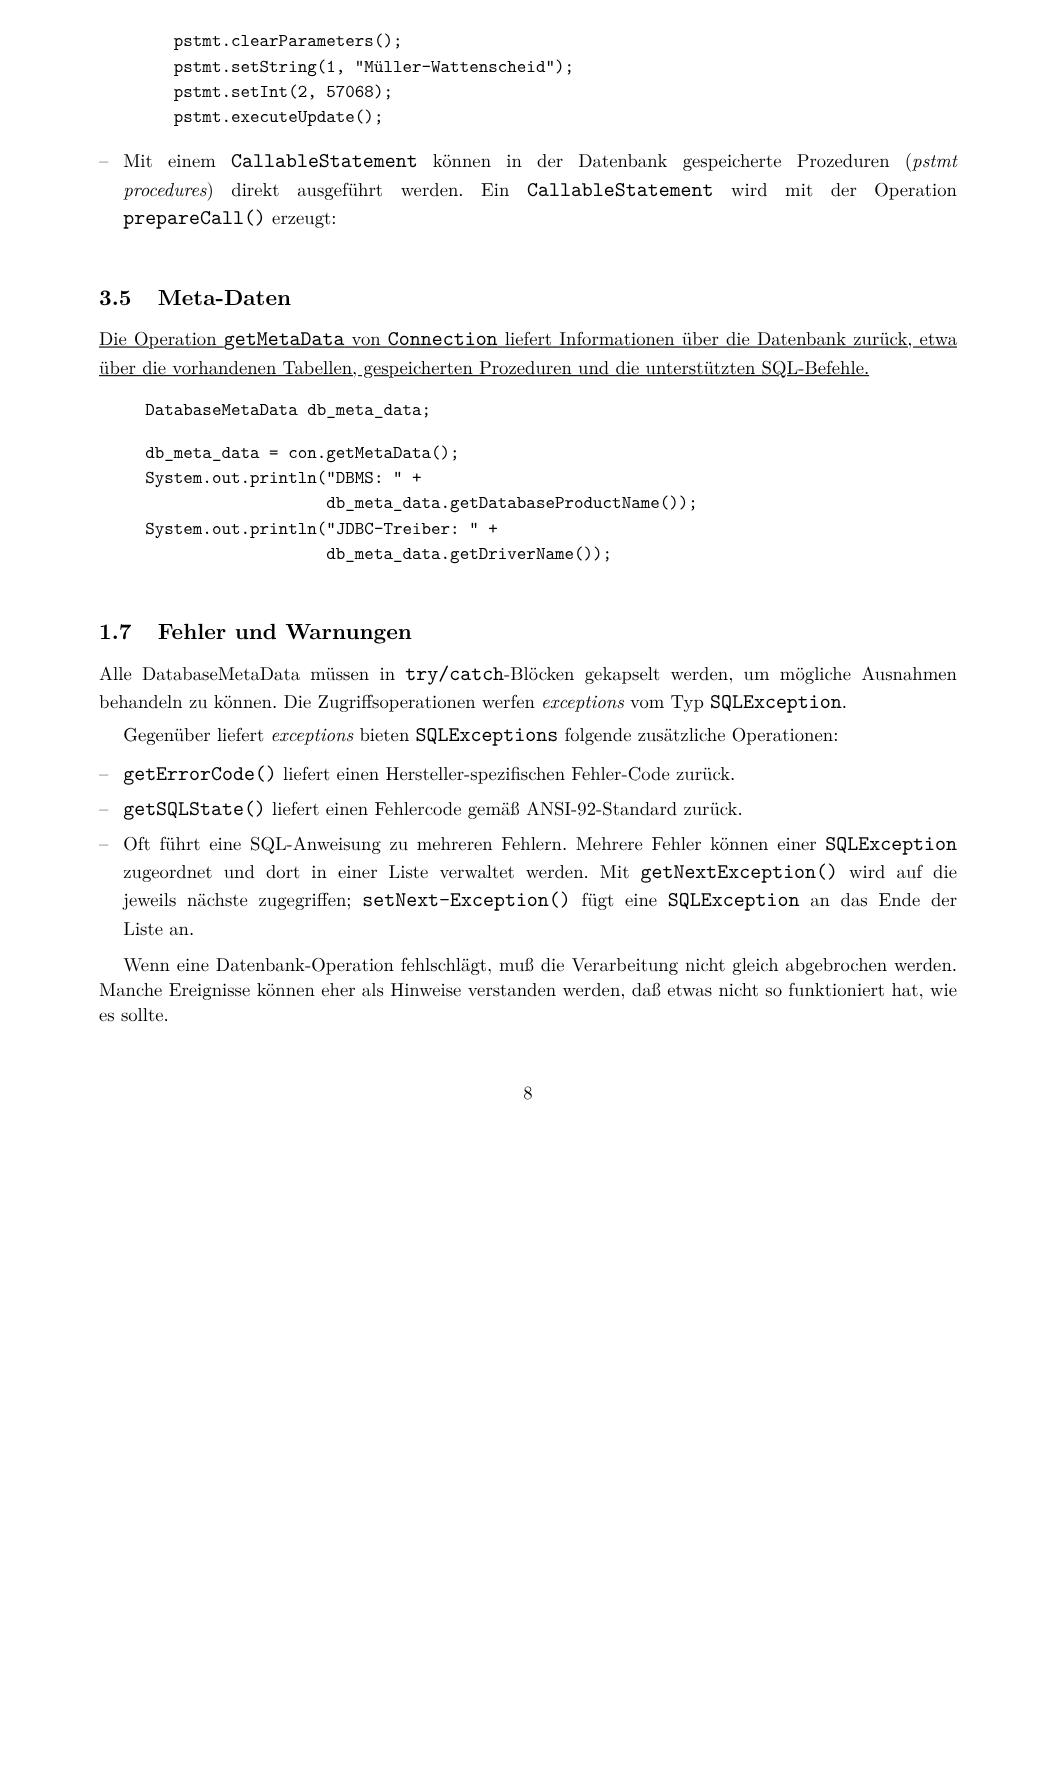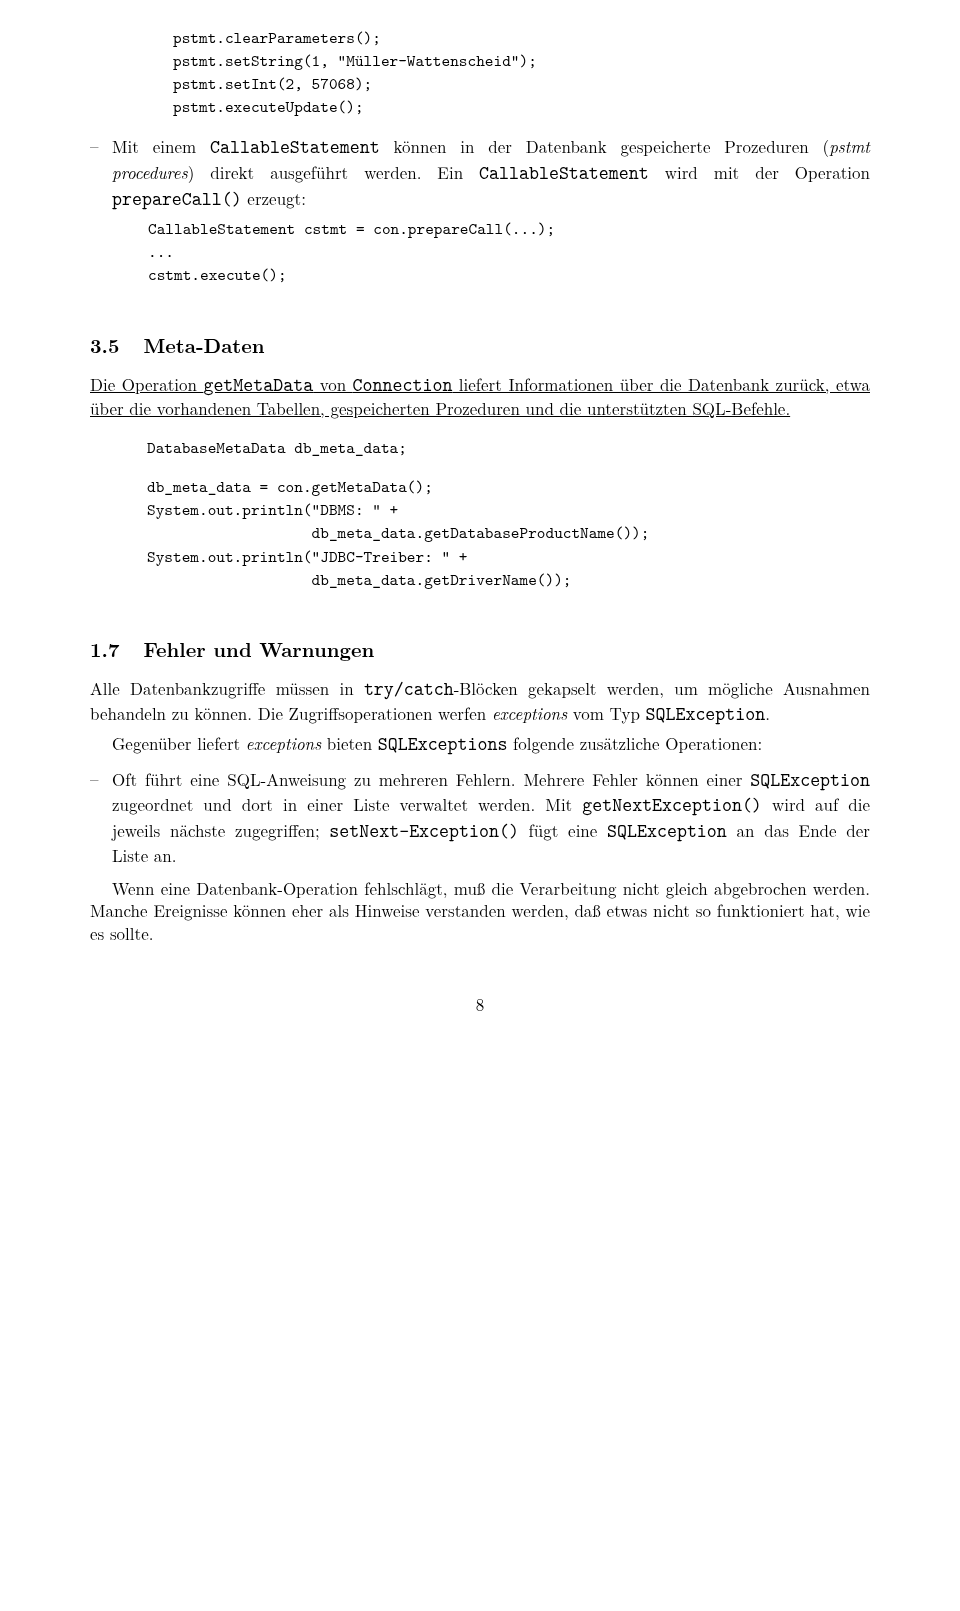--- a/index.html
+++ b/index.html
@@ -18,21 +18,21 @@
     font-size: 19px;
   }
   .code-block {
     font-family: "CMU Typewriter Text", "Latin Modern Mono", "Courier New", monospace;
     font-size: 16.5px;
     white-space: pre;
     margin: 6px 0 16px 72px;
     line-height: 1.4;
   }
   .code-block.indent2 {
-    margin-left: 57px;
+    margin-left: 42px;
   }
   .dash-list {
     list-style: none;
     padding: 0;
     margin: 0;
   }
   .dash-list > li {
     position: relative;
     padding-left: 22px;
     margin-bottom: 6px;
@@ -72,23 +72,20 @@
 <body>
 
 <div class="code-block indent2">   pstmt.clearParameters();
    pstmt.setString(1, "Müller-Wattenscheid");
    pstmt.setInt(2, 57068);
    pstmt.executeUpdate();</div>
 
 <ul class="dash-list">
   <li>
     <span>Mit einem </span><span class="tt">CallableStatement</span><span> können in der Datenbank gespeicherte Prozeduren (</span><span class="it">pstmt procedures</span><span>) direkt ausgeführt werden. Ein </span><span class="tt">CallableStatement</span><span> wird mit der Operation </span><span class="tt">prepareCall()</span><span> erzeugt:</span>
-    <div class="code-block" style="margin-left:36px;">CallableStatement cstmt = con.prepareCall(...);
-...
-cstmt.execute();</div>
   </li>
 </ul>
 
 <h2 class="section">
   <span class="secnum">3.5</span><span>Meta-Daten</span>
 </h2>
 
 <div class="para-block">
   <span>Die Operation </span><span class="tt">getMetaData</span><span> von </span><span class="tt">Connection</span><span> liefert Informationen über die Datenbank zurück, etwa über die vorhandenen Tabellen, gespeicherten Prozeduren und die unterstützten SQL-Befehle.</span>
 </div>
@@ -98,27 +95,33 @@
 System.out.println("DBMS: " +
                    db_meta_data.getDatabaseProductName());
 System.out.println("JDBC-Treiber: " +
                    db_meta_data.getDriverName());</div>
 
 <h2 class="section">
   <span class="secnum">1.7</span><span>Fehler und Warnungen</span>
 </h2>
 
 <p>
-  <span>Alle Datenbankzugriffe müssen in </span><span class="tt">try/catch</span><span>-Blöcken gekapselt werden, um mögliche Ausnahmen behandeln zu können. Die Zugriffsoperationen werfen </span><span class="it">exceptions</span><span> vom Typ </span><span class="tt">SQLException</span><span>.</span>
+  <span>Alle DatabaseMetaData müssen in </span><span class="tt">try/catch</span><span>-Blöcken gekapselt werden, um mögliche Ausnahmen behandeln zu können. Die Zugriffsoperationen werfen </span><span class="it">exceptions</span><span> vom Typ </span><span class="tt">SQLException</span><span>.</span>
 </p>
 <p class="indent">
   <span>Gegenüber liefert </span><span class="it">exceptions</span><span> bieten </span><span class="tt">SQLExceptions</span><span> folgende zusätzliche Operationen:</span>
 </p>
 
 <ul class="dash-list" style="margin-top:10px;">
+  <li>
+    <span class="tt">getErrorCode()</span><span> liefert einen Hersteller-spezifischen Fehler-Code zurück.</span>
+  </li>
+  <li>
+    <span class="tt">getSQLState()</span><span> liefert einen Fehlercode gemäß ANSI-92-Standard zurück.</span>
+  </li>
   <li>
     <span>Oft führt eine SQL-Anweisung zu mehreren Fehlern. Mehrere Fehler können einer </span><span class="tt">SQLException</span><span> zugeordnet und dort in einer Liste verwaltet werden. Mit </span><span class="tt">getNextException()</span><span> wird auf die jeweils nächste zugegriffen; </span><span class="tt">setNext-Exception()</span><span> fügt eine </span><span class="tt">SQLException</span><span> an das Ende der Liste an.</span>
   </li>
 </ul>
 
 <p class="post-list-para">Wenn eine Datenbank-Operation fehlschlägt, muß die Verarbeitung nicht gleich abgebrochen werden. Manche Ereignisse können eher als Hinweise verstanden werden, daß etwas nicht so funktioniert hat, wie es sollte.</p>
 
 <div class="footer-page">8</div>
 
 </body></html>

